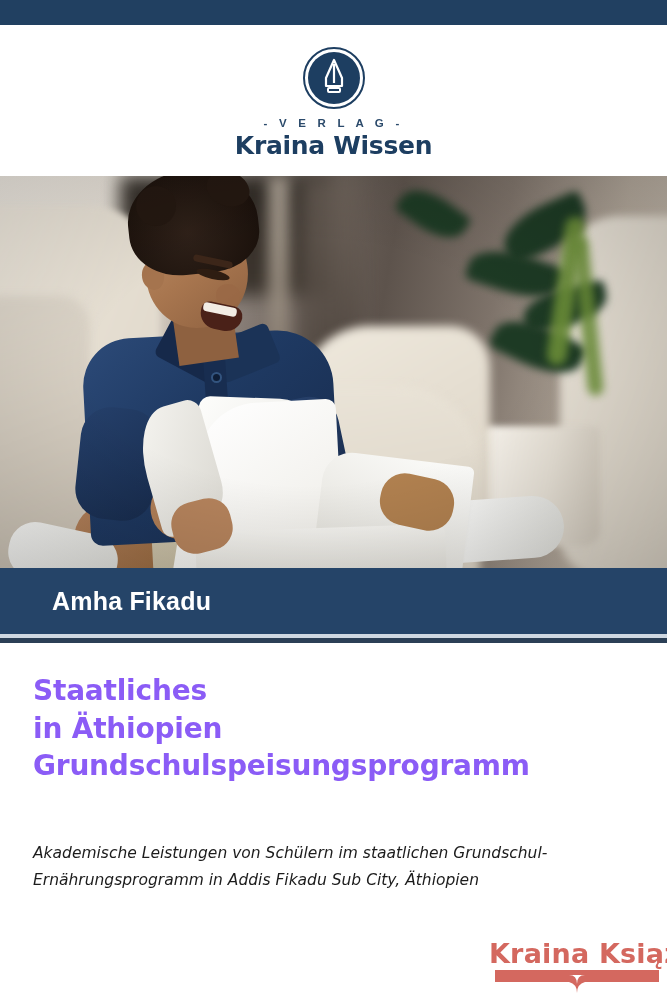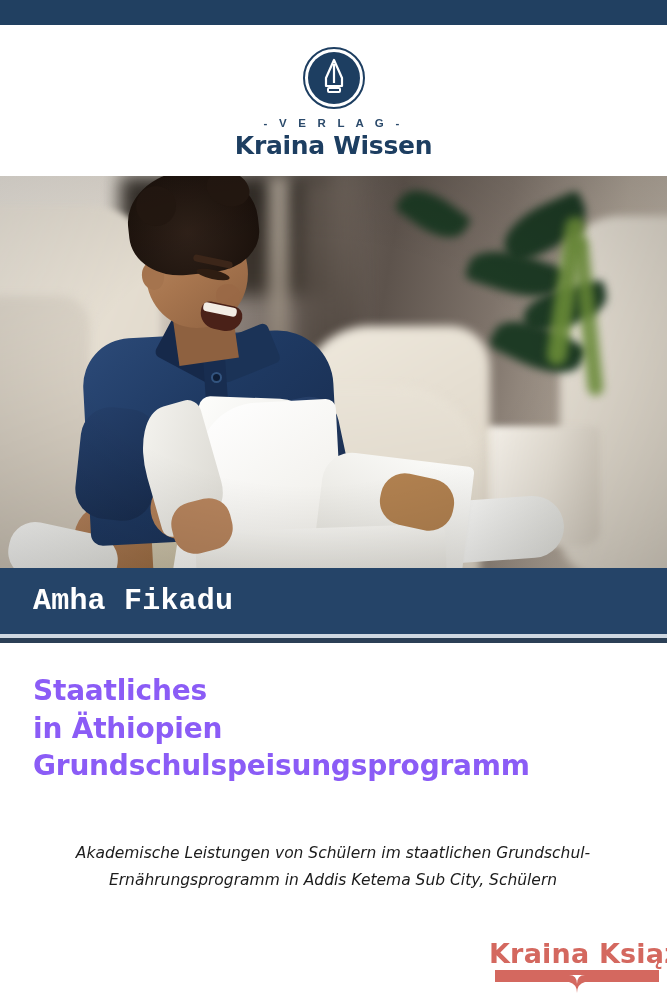--- a/index.html
+++ b/index.html
@@ -294,42 +294,42 @@
     background:radial-gradient(ellipse at 46% 48%, rgba(0,0,0,0) 42%, rgba(0,0,0,.18) 100%);
   }
 
   
   .author-band {
     position:absolute; left:0; top:568px; width:667px; height:66px;
     background:#254468;
     display:flex; align-items:center;
   }
   .author-name {
-    margin-left:33px;
+    margin-left:52px;
     color:#ffffff;
-    font-size:30px;
+    font-size:25px;
     font-weight:bold;
-    font-family:Liberation Mono, monospace;
+    font-family:Liberation Sans, sans-serif;
     letter-spacing:.2px;
   }
   .rule-light { position:absolute; left:0; top:634px; width:667px; height:4px; background:#cfd8e2; }
   .rule-dark  { position:absolute; left:0; top:638px; width:667px; height:5px; background:#2b3f56; }
   .rule-white { position:absolute; left:0; top:643px; width:667px; height:3px; background:#ffffff; }
 
   
   .title-block { position:absolute; left:33px; top:672px; width:600px; }
   .title {
     font-family:"DejaVu Sans", sans-serif;
     font-size:28px;
     font-weight:bold;
     color:#8b5cf6;
     line-height:1.34;
     letter-spacing:-0.2px;
   }
-  .subtitle-block { position:absolute; left:33px; top:840px; width:600px;text-align:center; }
+  .subtitle-block { position:absolute; left:33px; top:840px; width:600px; }
   .subtitle {
     font-family:"DejaVu Sans", sans-serif;
     font-style:italic;
     font-size:15.5px;
     color:#1c1c1c;
     line-height:1.75;
   }
 
   
   .watermark {
@@ -441,21 +441,21 @@
   <div class="rule-white"></div>
 
   <div class="title-block">
     <div class="title">Staatliches</div>
     <div class="title">in Äthiopien</div>
     <div class="title">Grundschulspeisungsprogramm</div>
   </div>
 
   <div class="subtitle-block">
     <div class="subtitle">Akademische Leistungen von Schülern im staatlichen Grundschul-</div>
-    <div class="subtitle">Ernährungsprogramm in Addis Ketema Sub City, Schülern</div>
+    <div class="subtitle">Ernährungsprogramm in Addis Fikadu Sub City, Äthiopien</div>
   </div>
 
   <div class="watermark">
     <div class="wm-text">Kraina Książek</div>
     <svg class="wm-book" width="176" height="26" viewBox="0 0 176 26" xmlns="http://www.w3.org/2000/svg">
       <rect x="6" y="0" width="164" height="5" fill="#d4685f"></rect>
       <path d="M6 5 L80 5 Q88 5 88 14 Q88 23 88 23 Q88 14 80 12 L6 12 Z" fill="#d4685f"></path>
       <path d="M170 5 L96 5 Q88 5 88 14 Q88 23 88 23 Q88 14 96 12 L170 12 Z" fill="#d4685f"></path>
     </svg>
   </div>

